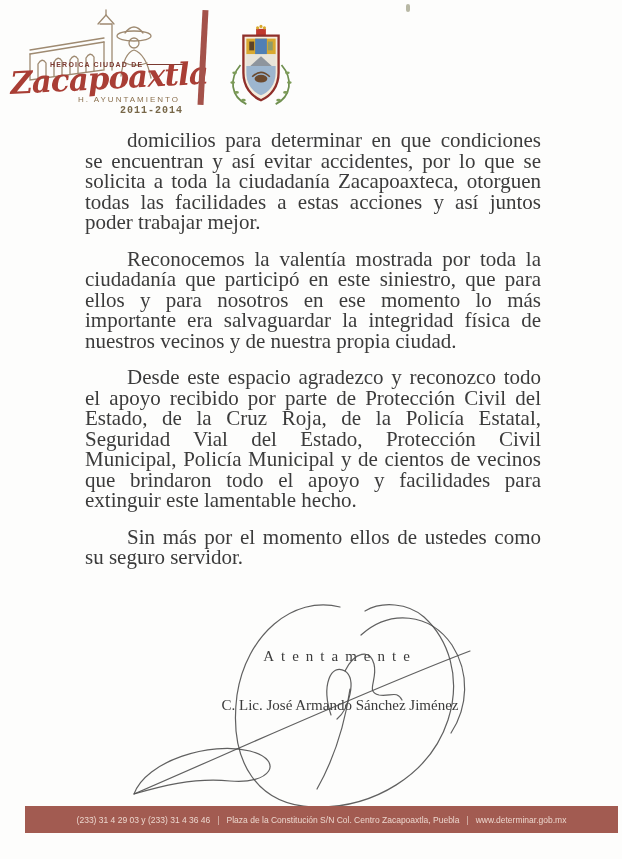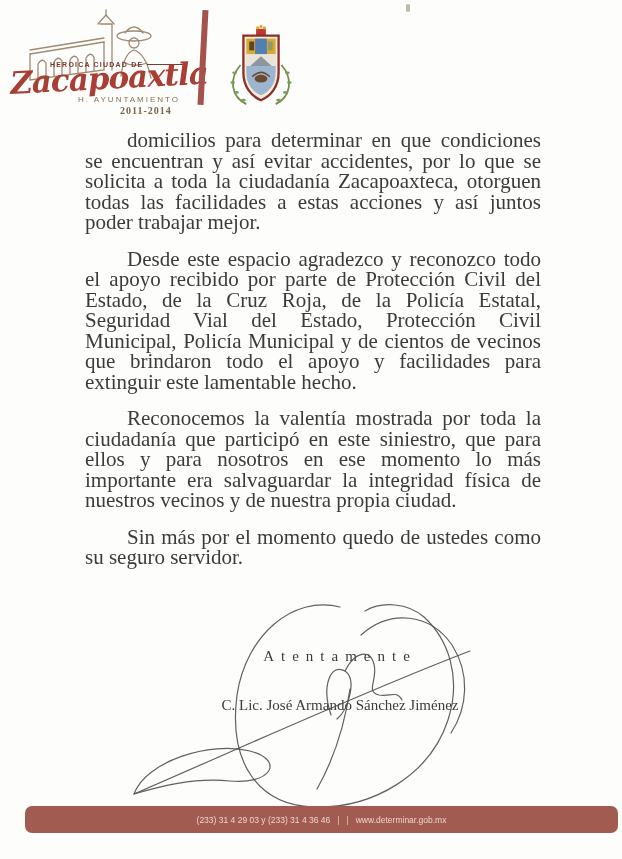--- a/index.html
+++ b/index.html
@@ -33,21 +33,21 @@
     font-size: 31px; color: #a93e35; transform: rotate(-3deg);
     text-align: center; letter-spacing: -1px;
   }
   .logo-ayto {
     position: absolute; left: 78px; top: 95px;
     font-family: "Liberation Sans", sans-serif;
     font-size: 8px; letter-spacing: 2px; color: #8a6f4d; white-space: nowrap;
   }
   .logo-period {
     position: absolute; left: 120px; top: 105px;
-    font-family: Liberation Serif, serif;
+    font-family: Liberation Mono, monospace;
     font-size: 10px; font-weight: bold; letter-spacing: 1px; color: #776748;
   }
   .divider-bar {
     position: absolute; left: 200px; top: 10px; width: 6px; height: 95px;
     background: #a4524a; transform: rotate(3deg);
   }
   .crest { position: absolute; left: 226px; top: 22px; width: 70px; height: 88px; }
   .smudge {
     position: absolute; left: 406px; top: 4px; width: 4px; height: 8px;
     background: #8a8a6a; opacity: .6; border-radius: 2px;
@@ -69,21 +69,21 @@
 
   .signature-svg { position: absolute; left: 118px; top: 593px; width: 360px; height: 225px; pointer-events: none; }
   .signature-svg path { fill: none; stroke: #4f4f4f; stroke-width: 1.2; stroke-linecap: round; opacity: .9; }
 
   
   .footer-bar {
     position: absolute; left: 25px; top: 806px; width: 593px; height: 27px;
     background: #a25b51;
     display: flex; align-items: center; justify-content: center; gap: 7px;
     font-family: "Liberation Sans", sans-serif;
-    font-size: 8.5px; color: #ecd6cd; white-space: nowrap; border-radius: 7px;
+    font-size: 8.5px; color: #ecd6cd; white-space: nowrap;
   }
   .footer-bar .sep { opacity: .85; }
 </style>
 </head>
 <body>
 
 <div class="page">
 
   <div class="header">
 
@@ -150,40 +150,41 @@
       <path d="M 20 45 H 50 V 52 C 50 64, 43 72, 35 75 C 27 72, 20 64, 20 52 Z" fill="#9db6cf"></path>
       <path d="M 26 56 Q 35 47 44 56" fill="none" stroke="#6b4a2f" stroke-width="1.6"></path>
       <ellipse cx="35" cy="58" rx="6.5" ry="4" fill="#6b4a2f"></ellipse>
     </svg>
 
     <div class="smudge"></div>
   </div>
 
   <div class="letter-body">
     <p>domicilios para determinar en que condiciones se encuentran y así evitar accidentes, por lo que se solicita a toda la ciudadanía Zacapoaxteca, otorguen todas las facilidades a estas acciones y así juntos poder trabajar mejor.</p>
+    <p>Reconocemos la valentía mostrada por toda la ciudadanía que participó en este siniestro, que para ellos y para nosotros en ese momento lo más importante era salvaguardar la integridad física de nuestros vecinos y de nuestra propia ciudad.</p>
     <p>Desde este espacio agradezco y reconozco todo el apoyo recibido por parte de Protección Civil del Estado, de la Cruz Roja, de la Policía Estatal, Seguridad Vial del Estado, Protección Civil Municipal, Policía Municipal y de cientos de vecinos que brindaron todo el apoyo y facilidades para extinguir este lamentable hecho.</p>
-    <p>Reconocemos la valentía mostrada por toda la ciudadanía que participó en este siniestro, que para ellos y para nosotros en ese momento lo más importante era salvaguardar la integridad física de nuestros vecinos y de nuestra propia ciudad.</p>
-    <p>Sin más por el momento quedo de ustedes como su seguro servidor.</p>
+    <p>Sin más por el momento ellos de ustedes como su seguro servidor.</p>
   </div>
 
   <div class="closing">
     <div class="salutation">Atentamente</div>
     <div class="name-line">C. Lic. José Armando Sánchez Jiménez</div>
   </div>
 
   <svg class="signature-svg" viewBox="0 0 360 225">
     <path d="M 222 14 C 175 2, 128 42, 119 102 C 110 172, 142 212, 195 214 C 255 216, 312 182, 330 127 C 344 84, 330 46, 306 24 C 290 10, 264 8, 247 18"></path>
     <path d="M 243 42 C 272 16, 312 20, 334 52 C 352 80, 350 114, 333 140"></path>
     <path d="M 16 201 C 120 156, 252 96, 352 58"></path>
     <path d="M 16 201 C 28 168, 92 148, 132 158 C 168 168, 152 192, 112 188 C 76 184, 40 194, 16 201"></path>
     <path d="M 213 122 C 203 92, 213 70, 227 78 C 239 86, 231 116, 219 126"></path>
     <path d="M 227 78 C 237 58, 252 56, 256 71 C 260 87, 247 99, 261 102 C 272 104, 279 97, 284 107"></path>
     <path d="M 232 96 C 227 130, 216 166, 199 196"></path>
   </svg>
 
   <div class="footer-bar">
     <span>(233) 31 4 29 03 y (233) 31 4 36 46</span>
     <span class="sep">|</span>
+    <span>Plaza de la Constitución S/N Col. Centro Zacapoaxtla, Puebla</span>
     <span class="sep">|</span>
     <span>www.determinar.gob.mx</span>
   </div>
 
 </div>
 
 </body></html>

